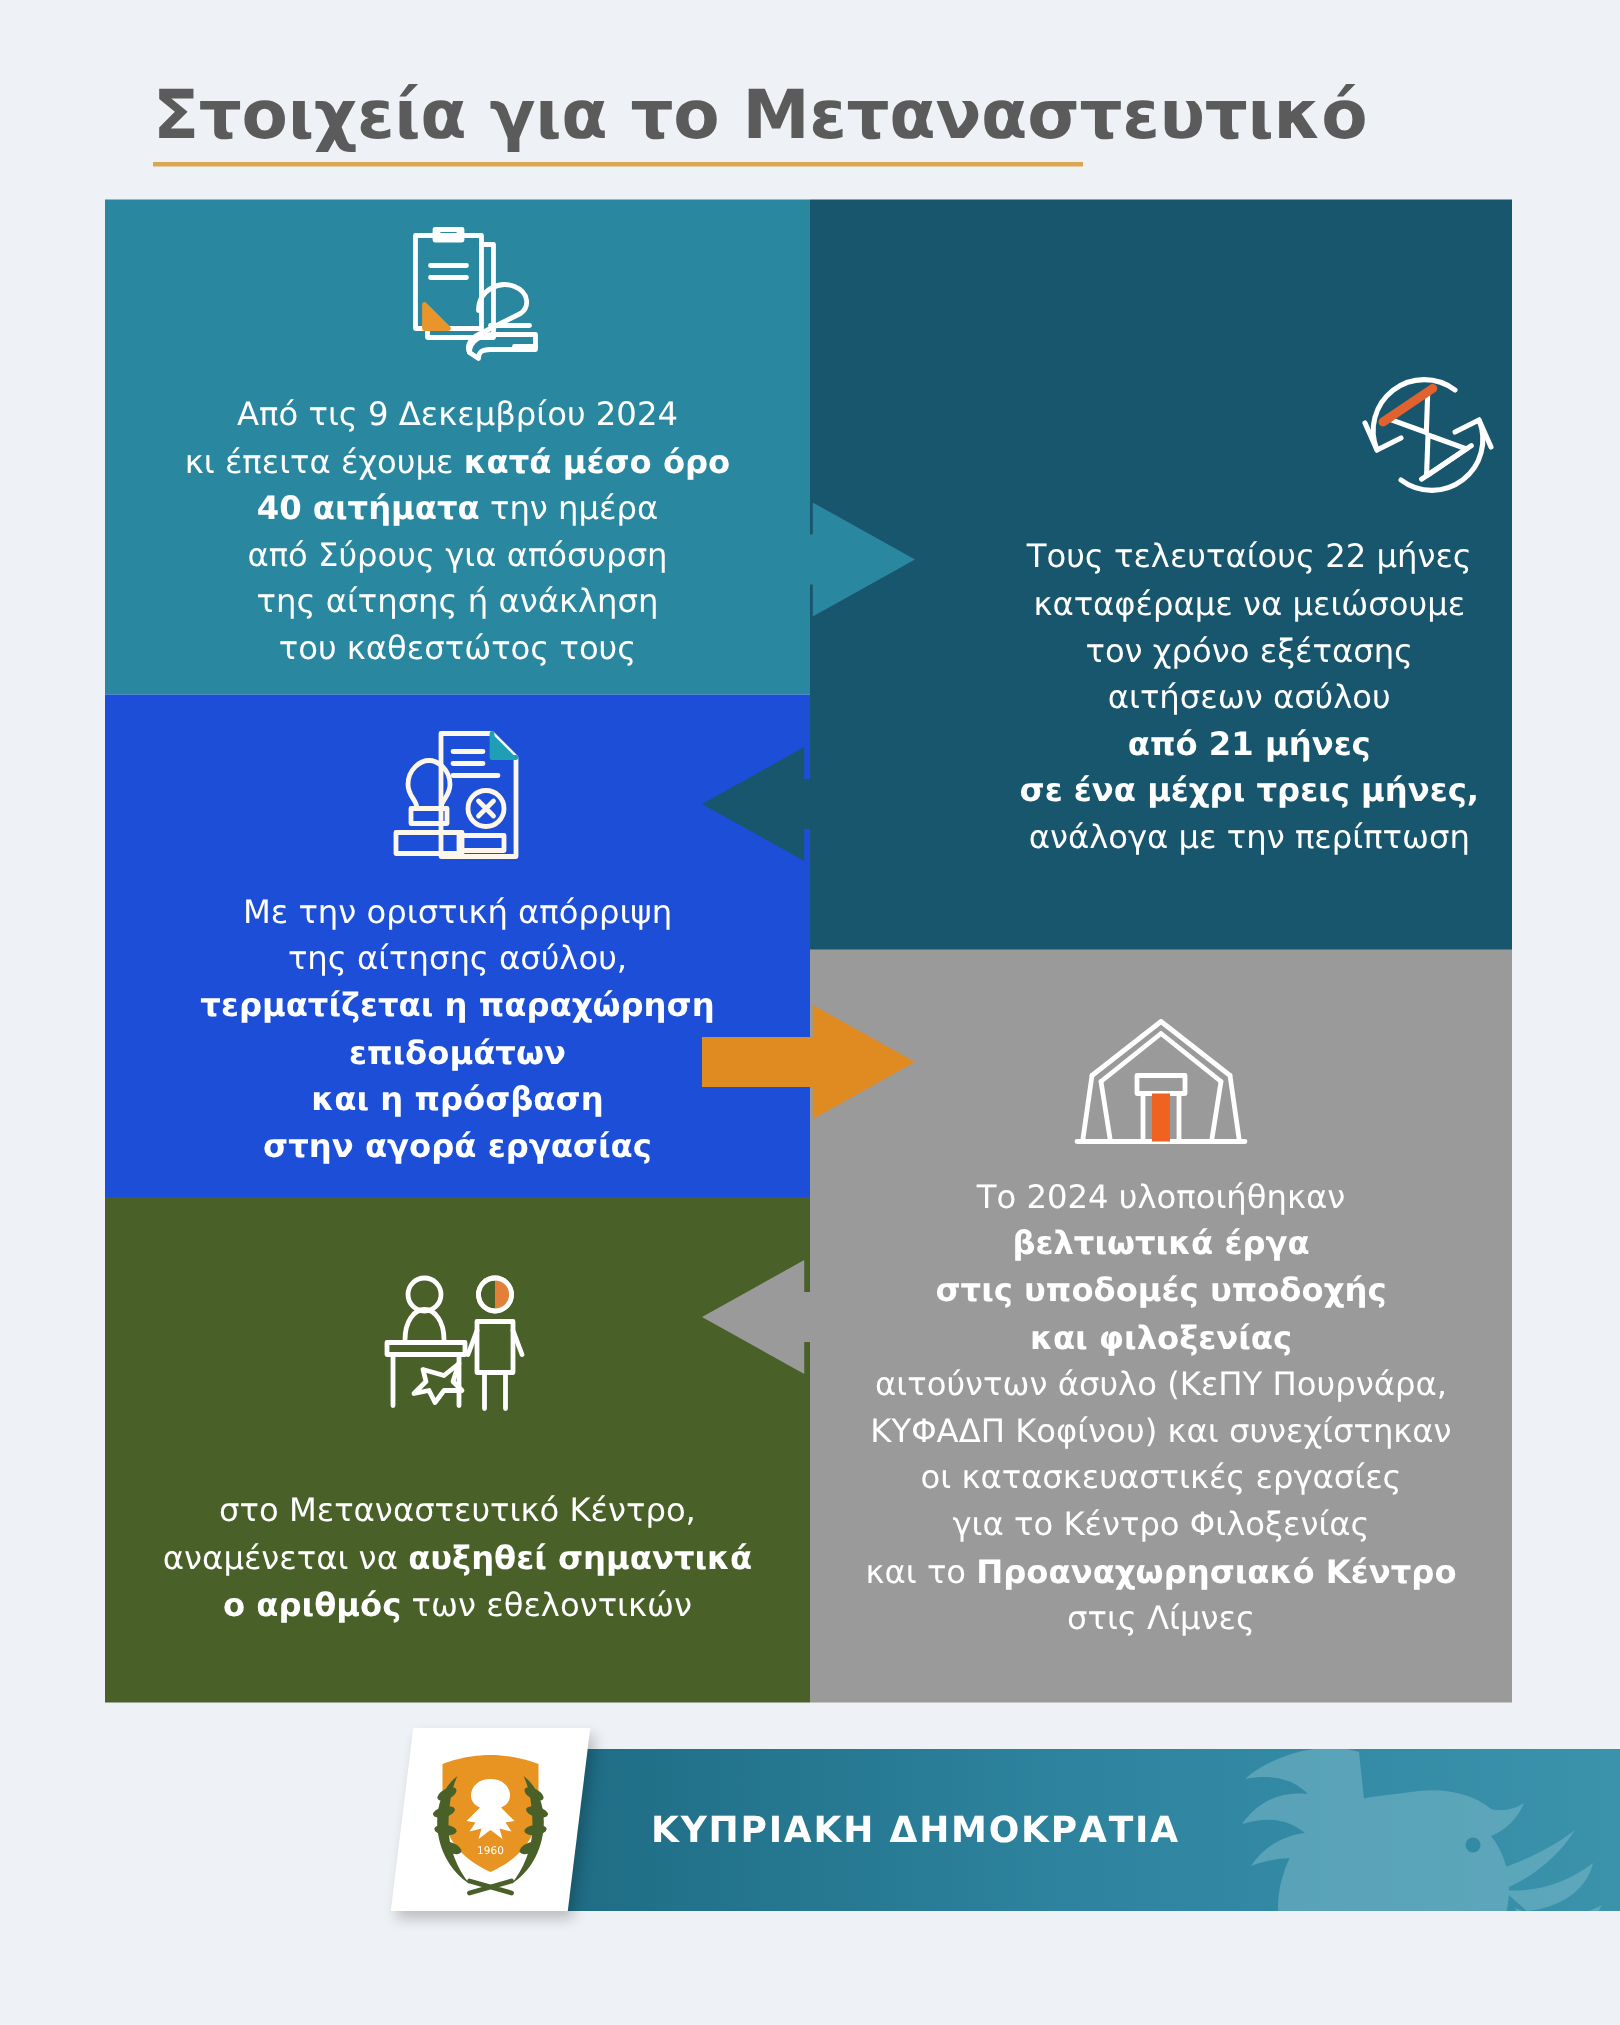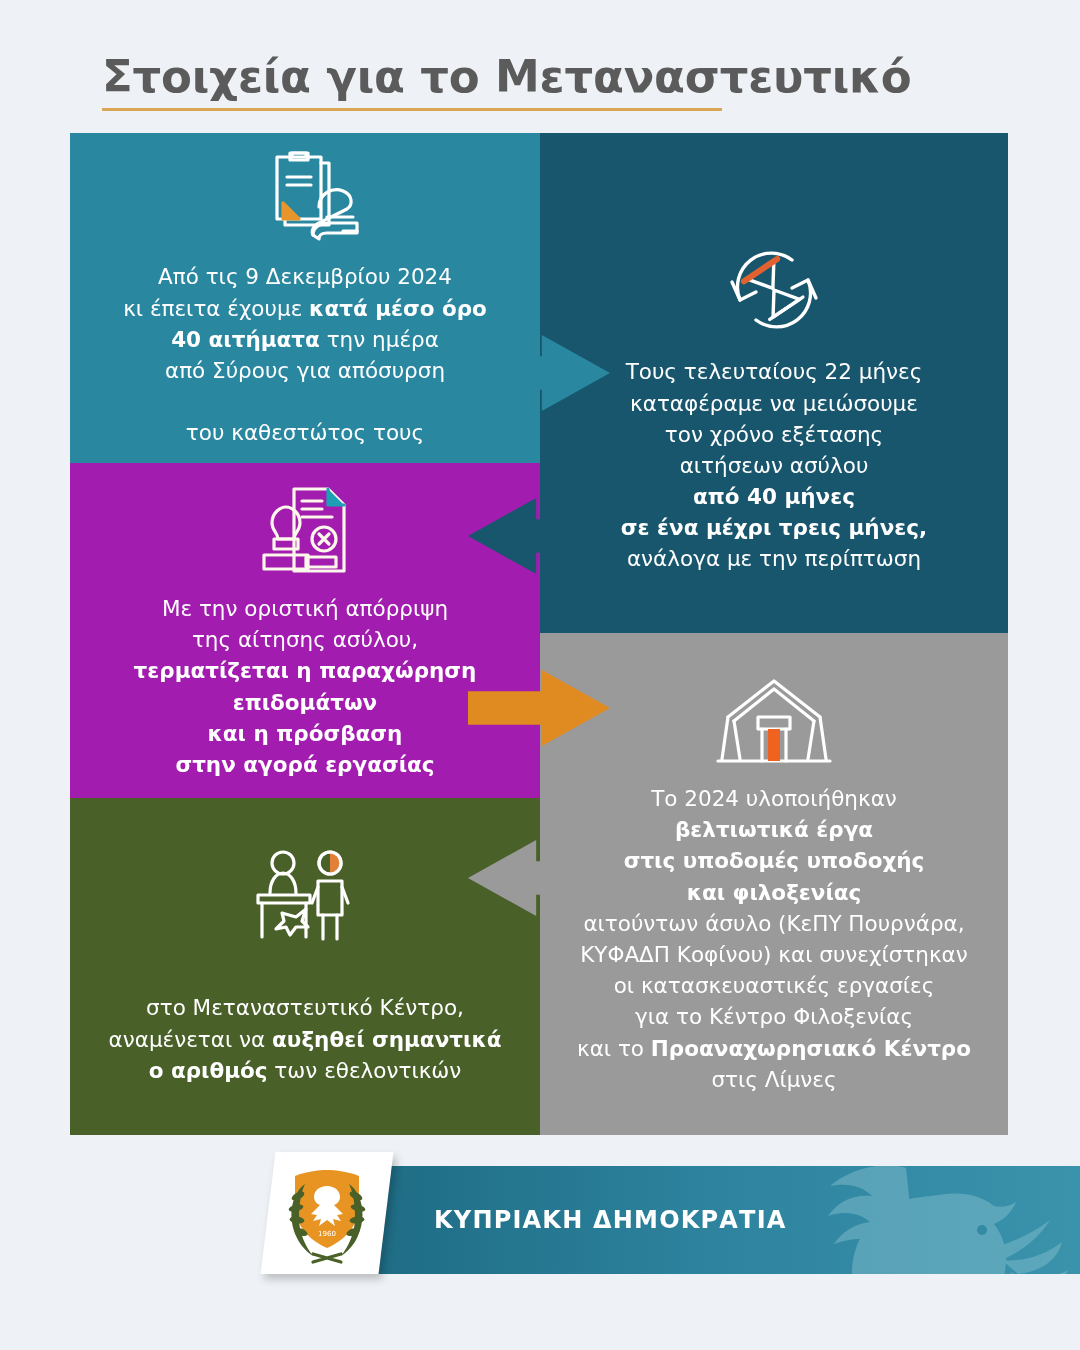--- a/index.html
+++ b/index.html
@@ -25,22 +25,22 @@
   
   .grid{
     position:absolute;left:70px;top:133px;width:938px;height:1002px;
   }
   .panel{
     position:absolute;box-sizing:border-box;
     display:flex;flex-direction:column;align-items:center;justify-content:center;
     color:#ffffff;text-align:center;overflow:hidden;
   }
   .p1{left:0;top:0;width:470px;height:330px;background:#2a87a0;}
-  .p2{left:470px;top:0;width:468px;height:547px;background:#18566e;}
-  .p3{left:0;top:330px;width:470px;height:335px;background:#a21caf;}
+  .p2{left:470px;top:0;width:468px;height:547px;background:#18566e;align-items:flex-end;}
+  .p3{left:0;top:330px;width:470px;height:335px;background:#1d4ed8;}
   .p4{left:470px;top:500px;width:468px;height:502px;background:#9a9a9a;align-items:center;}
   .p5{left:0;top:665px;width:470px;height:337px;background:#4a6029;}
 
   .icon{display:block;margin-bottom:10px;}
   .ptext{
     font-size:21.5px;line-height:1.45;font-weight:400;
     padding:0 22px;max-width:440px;
   }
   .ptext b{font-weight:700;}
 
@@ -103,39 +103,39 @@
           <path d="M43 6 h18 v7 h-18 z" fill="none"></path>
           <path d="M40 30 h24 M40 38 h24"></path>
           <path d="M36 56 v16 h16 z" fill="#e8962b" stroke="none"></path>
           <path d="M36 56 v16 h16 z" fill="none" stroke="#e8962b"></path>
           <path d="M72 60 c0-14 14-20 24-16 c10 4 10 14 4 18 l-28 14 c-6 3 -8 8 -6 12" fill="none"></path>
           <path d="M66 88 c0-8 8-12 16-12 h28 v10 h-30 c-6 0 -8 2 -8 6 z" fill="none"></path>
           <path d="M80 70 h26"></path>
           <path d="M96 84 h14"></path>
         </svg>
       </span>
-      <div class="ptext"><span>Από τις 9 Δεκεμβρίου 2024</span><br><span>κι έπειτα έχουμε </span><b>κατά μέσο όρο</b><br><b>40 αιτήματα</b><span> την ημέρα</span><br><span>από Σύρους για απόσυρση</span><br><br><span>του καθεστώτος τους</span></div>
+      <div class="ptext"><span>Από τις 9 Δεκεμβρίου 2024</span><br><span>κι έπειτα έχουμε </span><b>κατά μέσο όρο</b><br><b>40 αιτήματα</b><span> την ημέρα</span><br><span>από Σύρους για απόσυρση</span><br><span>της αίτησης ή ανάκληση</span><br><span>του καθεστώτος τους</span></div>
     </div>
 
     <div class="panel p2">
       <span class="icon">
         <svg width="112" height="104" viewBox="0 0 112 104" fill="none" stroke="#ffffff" stroke-width="3.4" stroke-linecap="round" stroke-linejoin="round">
           <path d="M22 62 a34 34 0 0 1 52 -40"></path>
           <path d="M14 44 l8 18 l16 -8"></path>
           <path d="M90 42 a34 34 0 0 1 -52 40"></path>
           <path d="M98 60 l-8 -18 l-16 8"></path>
           <g transform="rotate(-34 56 52)">
             <path d="M40 28 h32 l-16 22 z"></path>
             <path d="M40 74 h32 l-16 -22 z"></path>
             <path d="M36 28 h40" stroke-width="6" stroke="#e2622f"></path>
             <path d="M36 74 h40"></path>
           </g>
         </svg>
       </span>
-      <div class="ptext"><span>Τους τελευταίους 22 μήνες</span><br><span>καταφέραμε να μειώσουμε</span><br><span>τον χρόνο εξέτασης</span><br><span>αιτήσεων ασύλου</span><br><b>από 40 μήνες</b><br><b>σε ένα μέχρι τρεις μήνες,</b><br><span>ανάλογα με την περίπτωση</span></div>
+      <div class="ptext"><span>Τους τελευταίους 22 μήνες</span><br><span>καταφέραμε να μειώσουμε</span><br><span>τον χρόνο εξέτασης</span><br><span>αιτήσεων ασύλου</span><br><b>από 21 μήνες</b><br><b>σε ένα μέχρι τρεις μήνες,</b><br><span>ανάλογα με την περίπτωση</span></div>
     </div>
 
     <div class="panel p3">
       <span class="icon">
         <svg width="110" height="98" viewBox="0 0 110 98" fill="none" stroke="#fdf6ea" stroke-width="3.2" stroke-linecap="round" stroke-linejoin="round">
           <path d="M44 8 h34 l16 16 v66 h-50 z"></path>
           <path d="M78 8 v16 h16" fill="#1f9fb5" stroke="#1f9fb5"></path>
           <path d="M52 20 h20 M52 28 h20 M52 36 h30"></path>
           <circle cx="74" cy="58" r="12"></circle>
           <path d="M69 53 l10 10 M79 53 l-10 10"></path>

